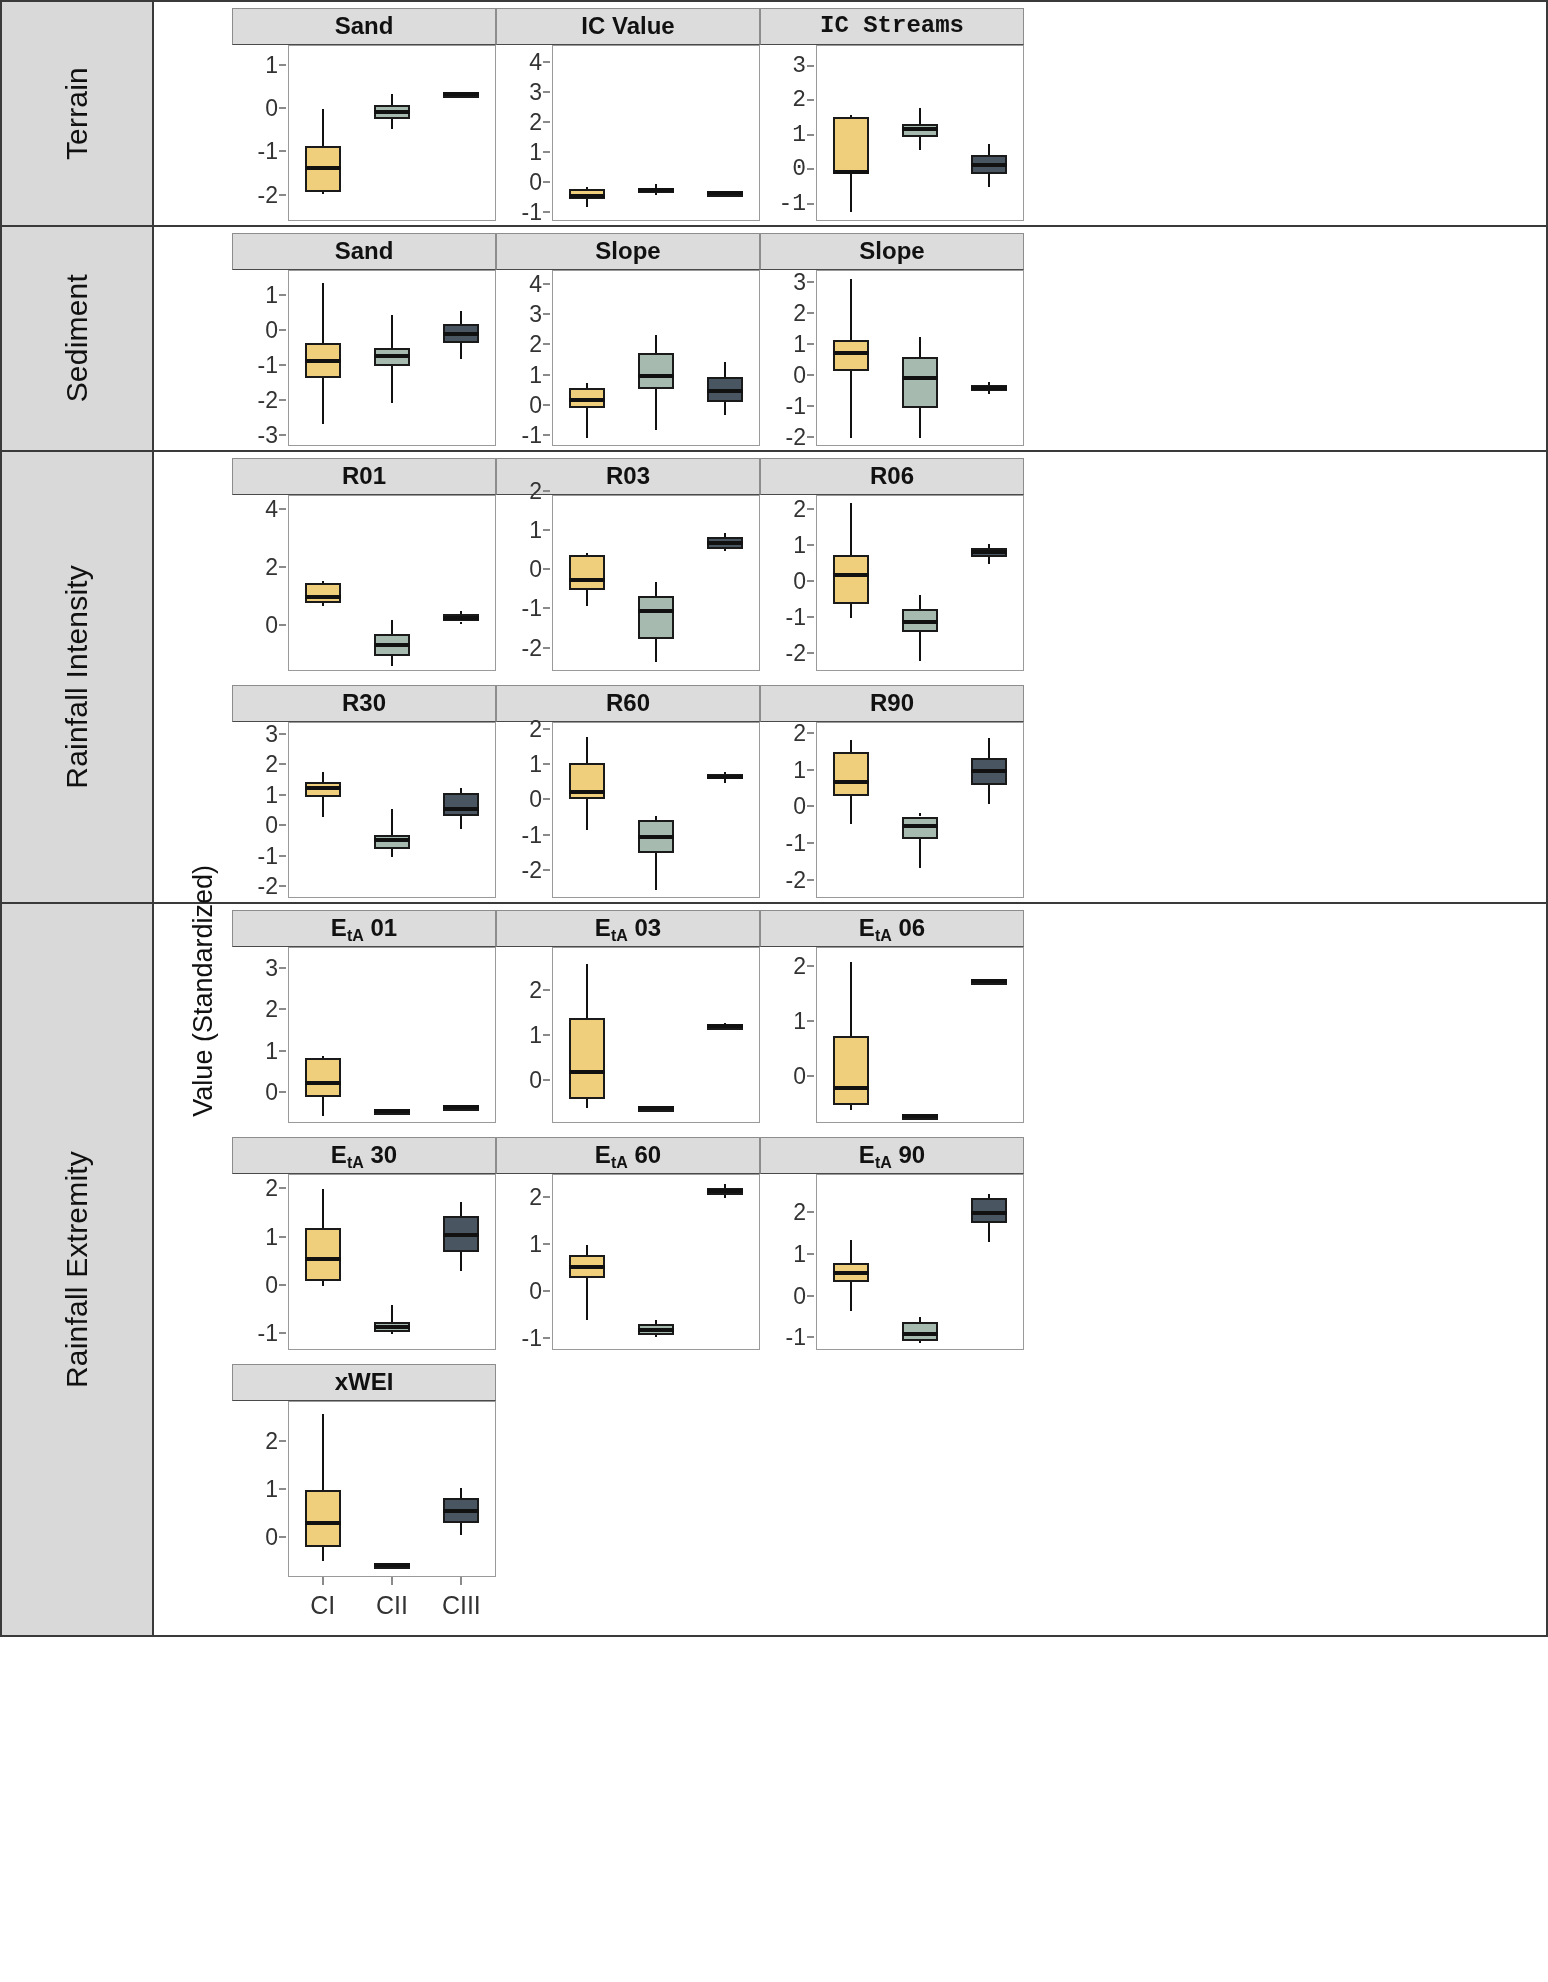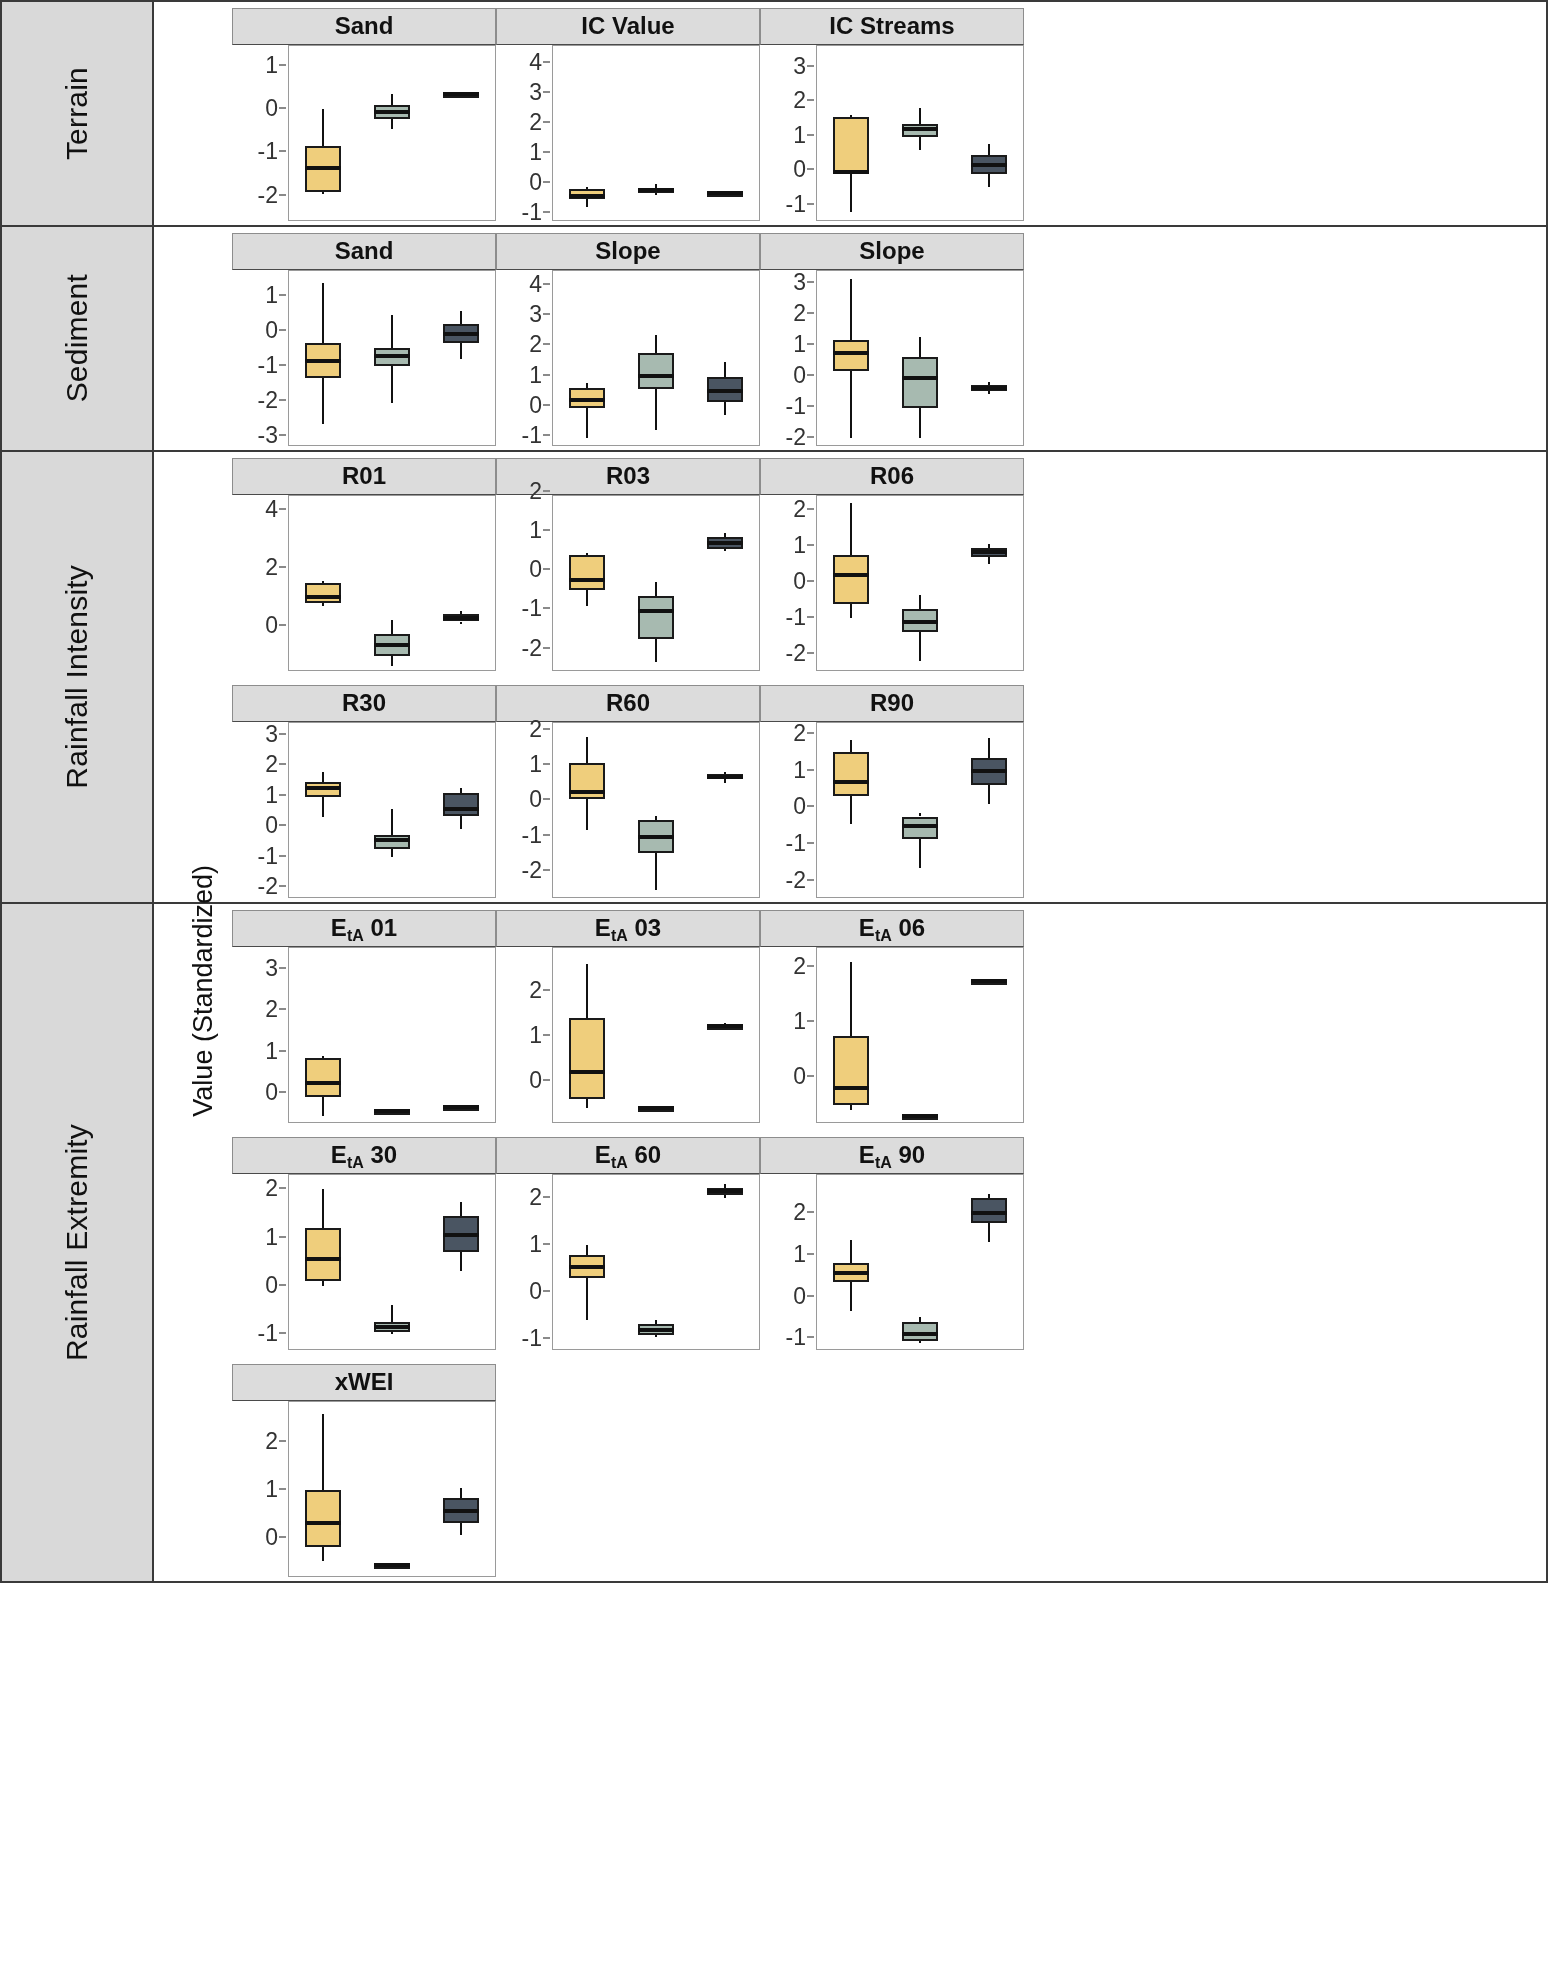--- a/index.html
+++ b/index.html
@@ -112,21 +112,21 @@
                     <div class="bx" style="left: calc(41.3333%); width: 17.3333%; top: 142.003px; height: 5px; background: rgb(167, 186, 176);"></div>
                     <div class="med" style="left: calc(41.3333%); width: 17.3333%; top: 142.109px;"></div>
                     <div class="wk" style="left: calc(83.3333% - 1px); top: 145.313px; height: 0.601709px;"></div>
                     <div class="wk" style="left: calc(83.3333% - 1px); top: 148.321px; height: 2.10598px;"></div>
                     <div class="bx" style="left: calc(74.6667%); width: 17.3333%; top: 145.915px; height: 5px; background: rgb(74, 85, 98);"></div>
                     <div class="med" style="left: calc(74.6667%); width: 17.3333%; top: 144.817px;"></div>
                   </div>
                 </div>
               </div>
             </div>
-            <div class="panel" style="width: 264px;">
+            <div class="panel" style="width: 264px; font-family: Liberation Mono, monospace;">
               <div class="panel-inner">
                 <div class="ptitle">IC Streams</div>
                 <div class="plotwrap" style="height: 176px;">
                   <div class="yaxis">
                     <div class="ytick" style="top: 20.7059px;">3</div>
                     <div class="ytickmark" style="top: 20.7059px;"></div>
                     <div class="ytick" style="top: 55.2157px;">2</div>
                     <div class="ytickmark" style="top: 55.2157px;"></div>
                     <div class="ytick" style="top: 89.7255px;">1</div>
                     <div class="ytickmark" style="top: 89.7255px;"></div>
@@ -686,20 +686,31 @@
                     <div class="wk" style="left: calc(50% - 1px); top: 160.778px; height: 0.951351px;"></div>
                     <div class="wk" style="left: calc(50% - 1px); top: 164.108px; height: 0.951351px;"></div>
                     <div class="bx" style="left: calc(41.3333%); width: 17.3333%; top: 161.73px; height: 5px; background: rgb(167, 186, 176);"></div>
                     <div class="med" style="left: calc(41.3333%); width: 17.3333%; top: 160.681px;"></div>
                     <div class="wk" style="left: calc(83.3333% - 1px); top: 85.6216px; height: 10.4649px;"></div>
                     <div class="wk" style="left: calc(83.3333% - 1px); top: 121.297px; height: 11.8919px;"></div>
                     <div class="bx" style="left: calc(74.6667%); width: 17.3333%; top: 96.0865px; height: 25.2108px; background: rgb(74, 85, 98);"></div>
                     <div class="med" style="left: calc(74.6667%); width: 17.3333%; top: 107.405px;"></div>
                   </div>
                 </div>
+                <div class="xaxis">
+                  <div class="pad"></div>
+                  <div class="xwrap">
+                    <div class="xtk" style="left: 16.6667%;"></div>
+                    <div class="xlab" style="left: 16.6667%;">CI</div>
+                    <div class="xtk" style="left: 50%;"></div>
+                    <div class="xlab" style="left: 50%;">CII</div>
+                    <div class="xtk" style="left: 83.3333%;"></div>
+                    <div class="xlab" style="left: 83.3333%;">CIII</div>
+                  </div>
+                </div>
               </div>
             </div>
           </div>
         </div>
       </div>
     </div>
   <div id="ylabel">
     <span>Value (Standardized)</span>
   </div>
 </div>

